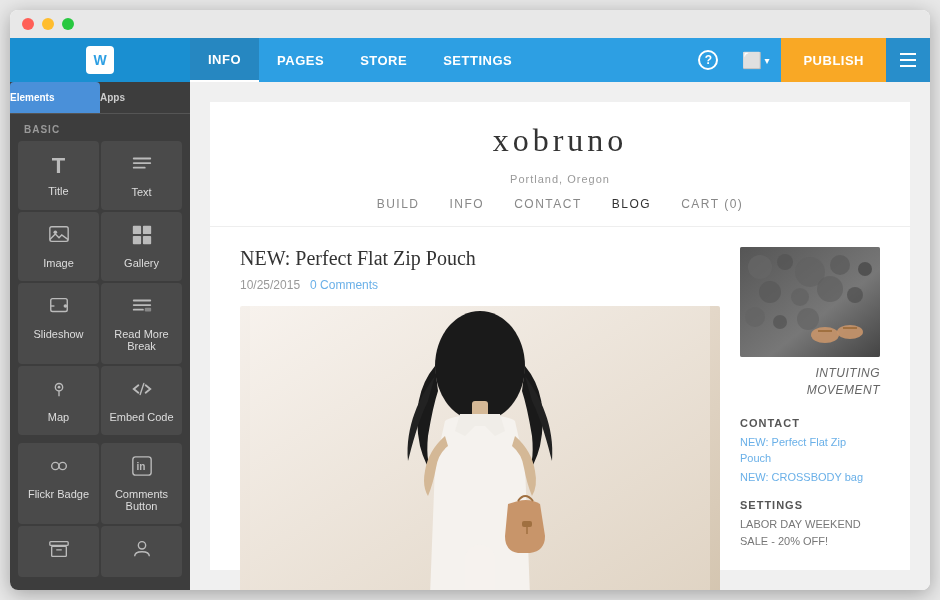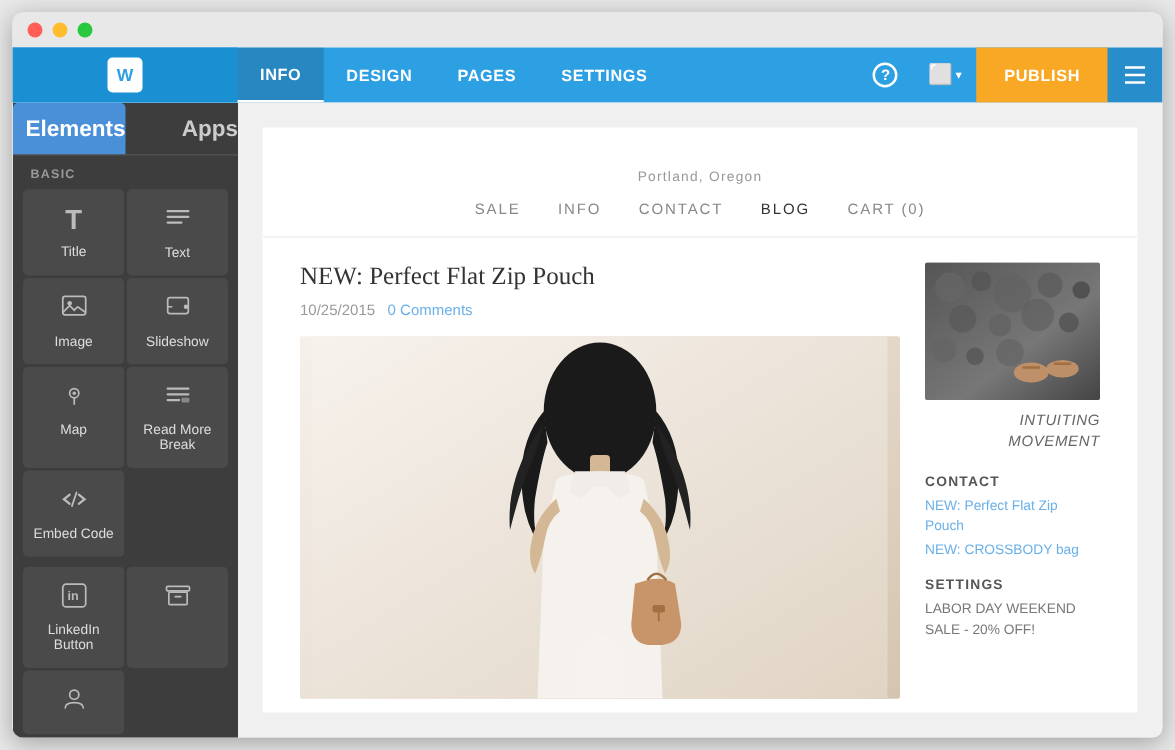--- a/index.html
+++ b/index.html
@@ -131,22 +131,22 @@
       flex-direction: column;
       overflow-y: auto;
     }
     .sidebar-tabs {
       display: flex;
       border-bottom: 1px solid #555;
     }
     .sidebar-tab {
       flex: 1;
       padding: 10px 0;
-      text-align: right;
-      font-size: 18px;
+      text-align: left;
+      font-size: 10px;
       font-weight: 600;
       cursor: pointer;
       color: #ccc;
     }
     .sidebar-tab.active {
       background: #4a90d9;
       color: white;
       border-radius: 4px 4px 0 0;
     }
     .sidebar-section-label {
@@ -315,22 +315,22 @@
   </div>
 
   <div class="top-nav">
     <div class="top-nav-logo">
       <div class="wix-logo">
         <span>W</span>
       </div>
     </div>
     <div class="top-nav-items">
       <div class="nav-item active">INFO</div>
-      <div class="nav-item">DESIGN</div>
       <div class="nav-item">PAGES</div>
+      <div class="nav-item">STORE</div>
       <div class="nav-item">SETTINGS</div>
       <div class="nav-spacer"></div>
       <div class="nav-icon-btn">
         <span style="border:2px solid white;border-radius:50%;width:20px;height:20px;display:flex;align-items:center;justify-content:center;font-size:12px;font-weight:700;color:white;">?</span>
       </div>
       <div class="nav-icon-btn">
         <span style="color:white;font-size:16px;">⬜</span>
         <span style="color:white;font-size:10px;margin-left:2px;">▾</span>
       </div>
       <div class="publish-btn">PUBLISH</div>
@@ -375,78 +375,98 @@
           <span class="icon">
             <svg viewBox="0 0 24 24">
                 <rect x="2" y="3" width="20" height="16" rx="2" stroke="#bbb" stroke-width="1.5" fill="none"></rect>
                 <circle cx="8" cy="9" r="2" fill="#bbb"></circle>
                 <path d="M2 17 l6-6 4 4 3-3 7 5" stroke="#bbb" stroke-width="1.5" fill="none"></path>
               </svg>
           </span>
           <span>Image</span>
         </div>
 
+        <div class="sidebar-item">
+          <span class="icon">
+            <svg viewBox="0 0 24 24">
+                <rect x="2" y="2" width="9" height="9" rx="1" fill="#bbb"></rect>
+                <rect x="13" y="2" width="9" height="9" rx="1" fill="#bbb"></rect>
+                <rect x="2" y="13" width="9" height="9" rx="1" fill="#bbb"></rect>
+                <rect x="13" y="13" width="9" height="9" rx="1" fill="#bbb"></rect>
+              </svg>
+          </span>
+          <span>Gallery</span>
+        </div>
 
         <div class="sidebar-item">
           <span class="icon">
             <svg viewBox="0 0 24 24">
                 <rect x="3" y="4" width="18" height="14" rx="2" stroke="#bbb" stroke-width="1.5" fill="none"></rect>
                 <circle cx="19" cy="12" r="2" fill="#bbb"></circle>
                 <path d="M3 12 l4 0" stroke="#bbb" stroke-width="1.5"></path>
               </svg>
           </span>
           <span>Slideshow</span>
-        </div>
-
-        <div class="sidebar-item">
-          <span class="icon">
-            <svg viewBox="0 0 24 24">
-                <circle cx="12" cy="10" r="4" stroke="#bbb" stroke-width="1.5" fill="none"></circle>
-                <circle cx="12" cy="10" r="1.5" fill="#bbb"></circle>
-                <path d="M12 14 Q12 20 12 20" stroke="#bbb" stroke-width="1.5"></path>
-              </svg>
-          </span>
-          <span>Map</span>
         </div>
 
         <div class="sidebar-item">
           <span class="icon">
             <svg viewBox="0 0 24 24">
                 <rect x="2" y="5" width="20" height="2" rx="1" fill="#bbb"></rect>
                 <rect x="2" y="10" width="20" height="2" rx="1" fill="#bbb"></rect>
                 <rect x="2" y="15" width="12" height="2" rx="1" fill="#bbb"></rect>
                 <rect x="15" y="14" width="7" height="4" rx="1" fill="#888"></rect>
               </svg>
           </span>
           <span>Read More Break</span>
         </div>
 
         <div class="sidebar-item">
           <span class="icon">
             <svg viewBox="0 0 24 24">
+                <circle cx="12" cy="10" r="4" stroke="#bbb" stroke-width="1.5" fill="none"></circle>
+                <circle cx="12" cy="10" r="1.5" fill="#bbb"></circle>
+                <path d="M12 14 Q12 20 12 20" stroke="#bbb" stroke-width="1.5"></path>
+              </svg>
+          </span>
+          <span>Map</span>
+        </div>
+
+        <div class="sidebar-item">
+          <span class="icon">
+            <svg viewBox="0 0 24 24">
                 <path d="M8 8 L3 12 L8 16" stroke="#bbb" stroke-width="2" fill="none" stroke-linecap="round"></path>
                 <path d="M16 8 L21 12 L16 16" stroke="#bbb" stroke-width="2" fill="none" stroke-linecap="round"></path>
                 <path d="M14 6 L10 18" stroke="#bbb" stroke-width="1.5" stroke-linecap="round"></path>
               </svg>
           </span>
           <span>Embed Code</span>
         </div>
       </div>
 
       <div class="sidebar-grid">
 
+        <div class="sidebar-item">
+          <span class="icon">
+            <svg viewBox="0 0 24 24">
+                <circle cx="8" cy="12" r="4" stroke="#bbb" stroke-width="1.5" fill="none"></circle>
+                <circle cx="16" cy="12" r="4" stroke="#bbb" stroke-width="1.5" fill="none"></circle>
+              </svg>
+          </span>
+          <span>Flickr Badge</span>
+        </div>
 
         <div class="sidebar-item">
           <span class="icon">
             <svg viewBox="0 0 24 24">
                 <rect x="2" y="2" width="20" height="20" rx="3" stroke="#bbb" stroke-width="1.5" fill="none"></rect>
                 <text x="6" y="16" font-size="11" fill="#bbb" font-weight="700">in</text>
               </svg>
           </span>
-          <span>LinkedIn Button</span>
+          <span>Comments Button</span>
         </div>
 
         <div class="sidebar-item">
           <span class="icon">
             <svg viewBox="0 0 24 24">
                 <rect x="2" y="4" width="20" height="4" rx="1" stroke="#bbb" stroke-width="1.5" fill="none"></rect>
                 <rect x="4" y="9" width="16" height="11" rx="1" stroke="#bbb" stroke-width="1.5" fill="none"></rect>
                 <line x1="9" y1="13" x2="15" y2="13" stroke="#bbb" stroke-width="1.5"></line>
               </svg>
           </span>
@@ -463,23 +483,24 @@
 
         </div>
 
       </div>
     </div>
 
     <div class="page-content">
       <div class="website-frame">
 
         <div class="site-header">
+          <div class="site-logo">xobruno</div>
           <div class="site-tagline">Portland, Oregon</div>
           <div class="site-nav">
-            <span class="site-nav-item">SALE</span>
+            <span class="site-nav-item">BUILD</span>
             <span class="site-nav-item">INFO</span>
             <span class="site-nav-item">CONTACT</span>
             <span class="site-nav-item active">BLOG</span>
             <span class="site-nav-item">CART (0)</span>
           </div>
         </div>
 
         <div class="blog-area">
           <div class="blog-main">
             <div class="blog-post-title">NEW: Perfect Flat Zip Pouch</div>

